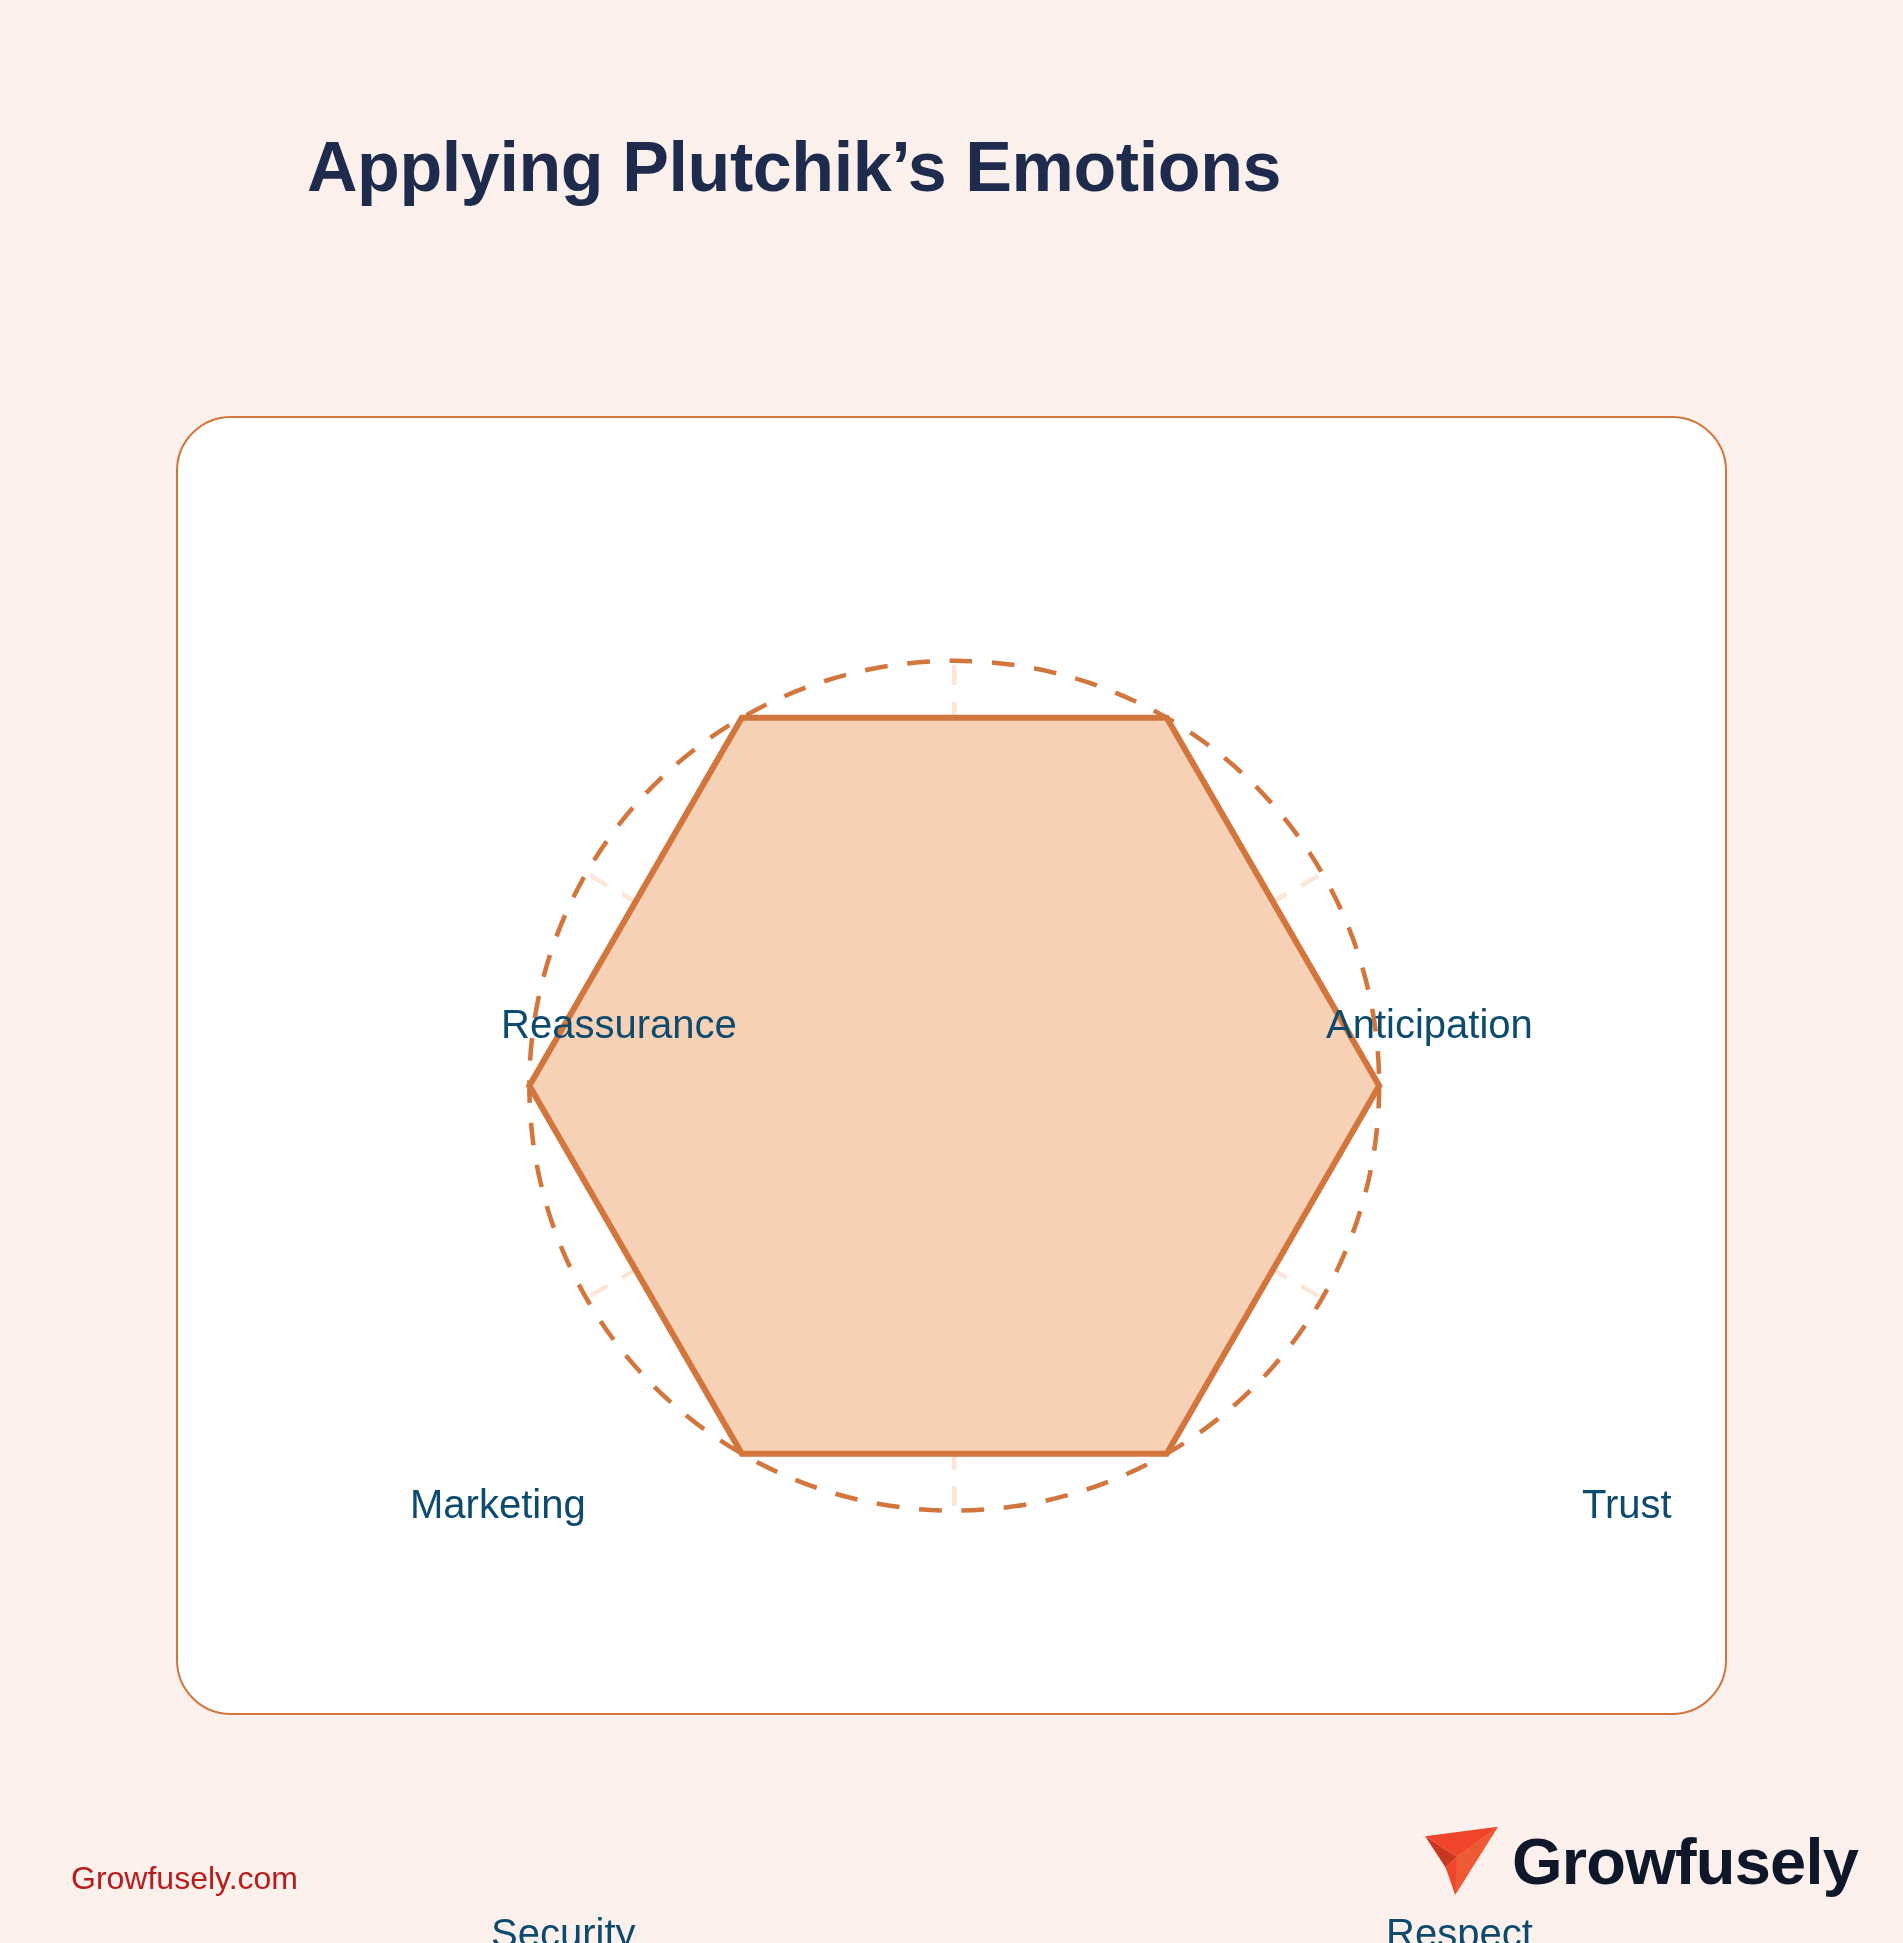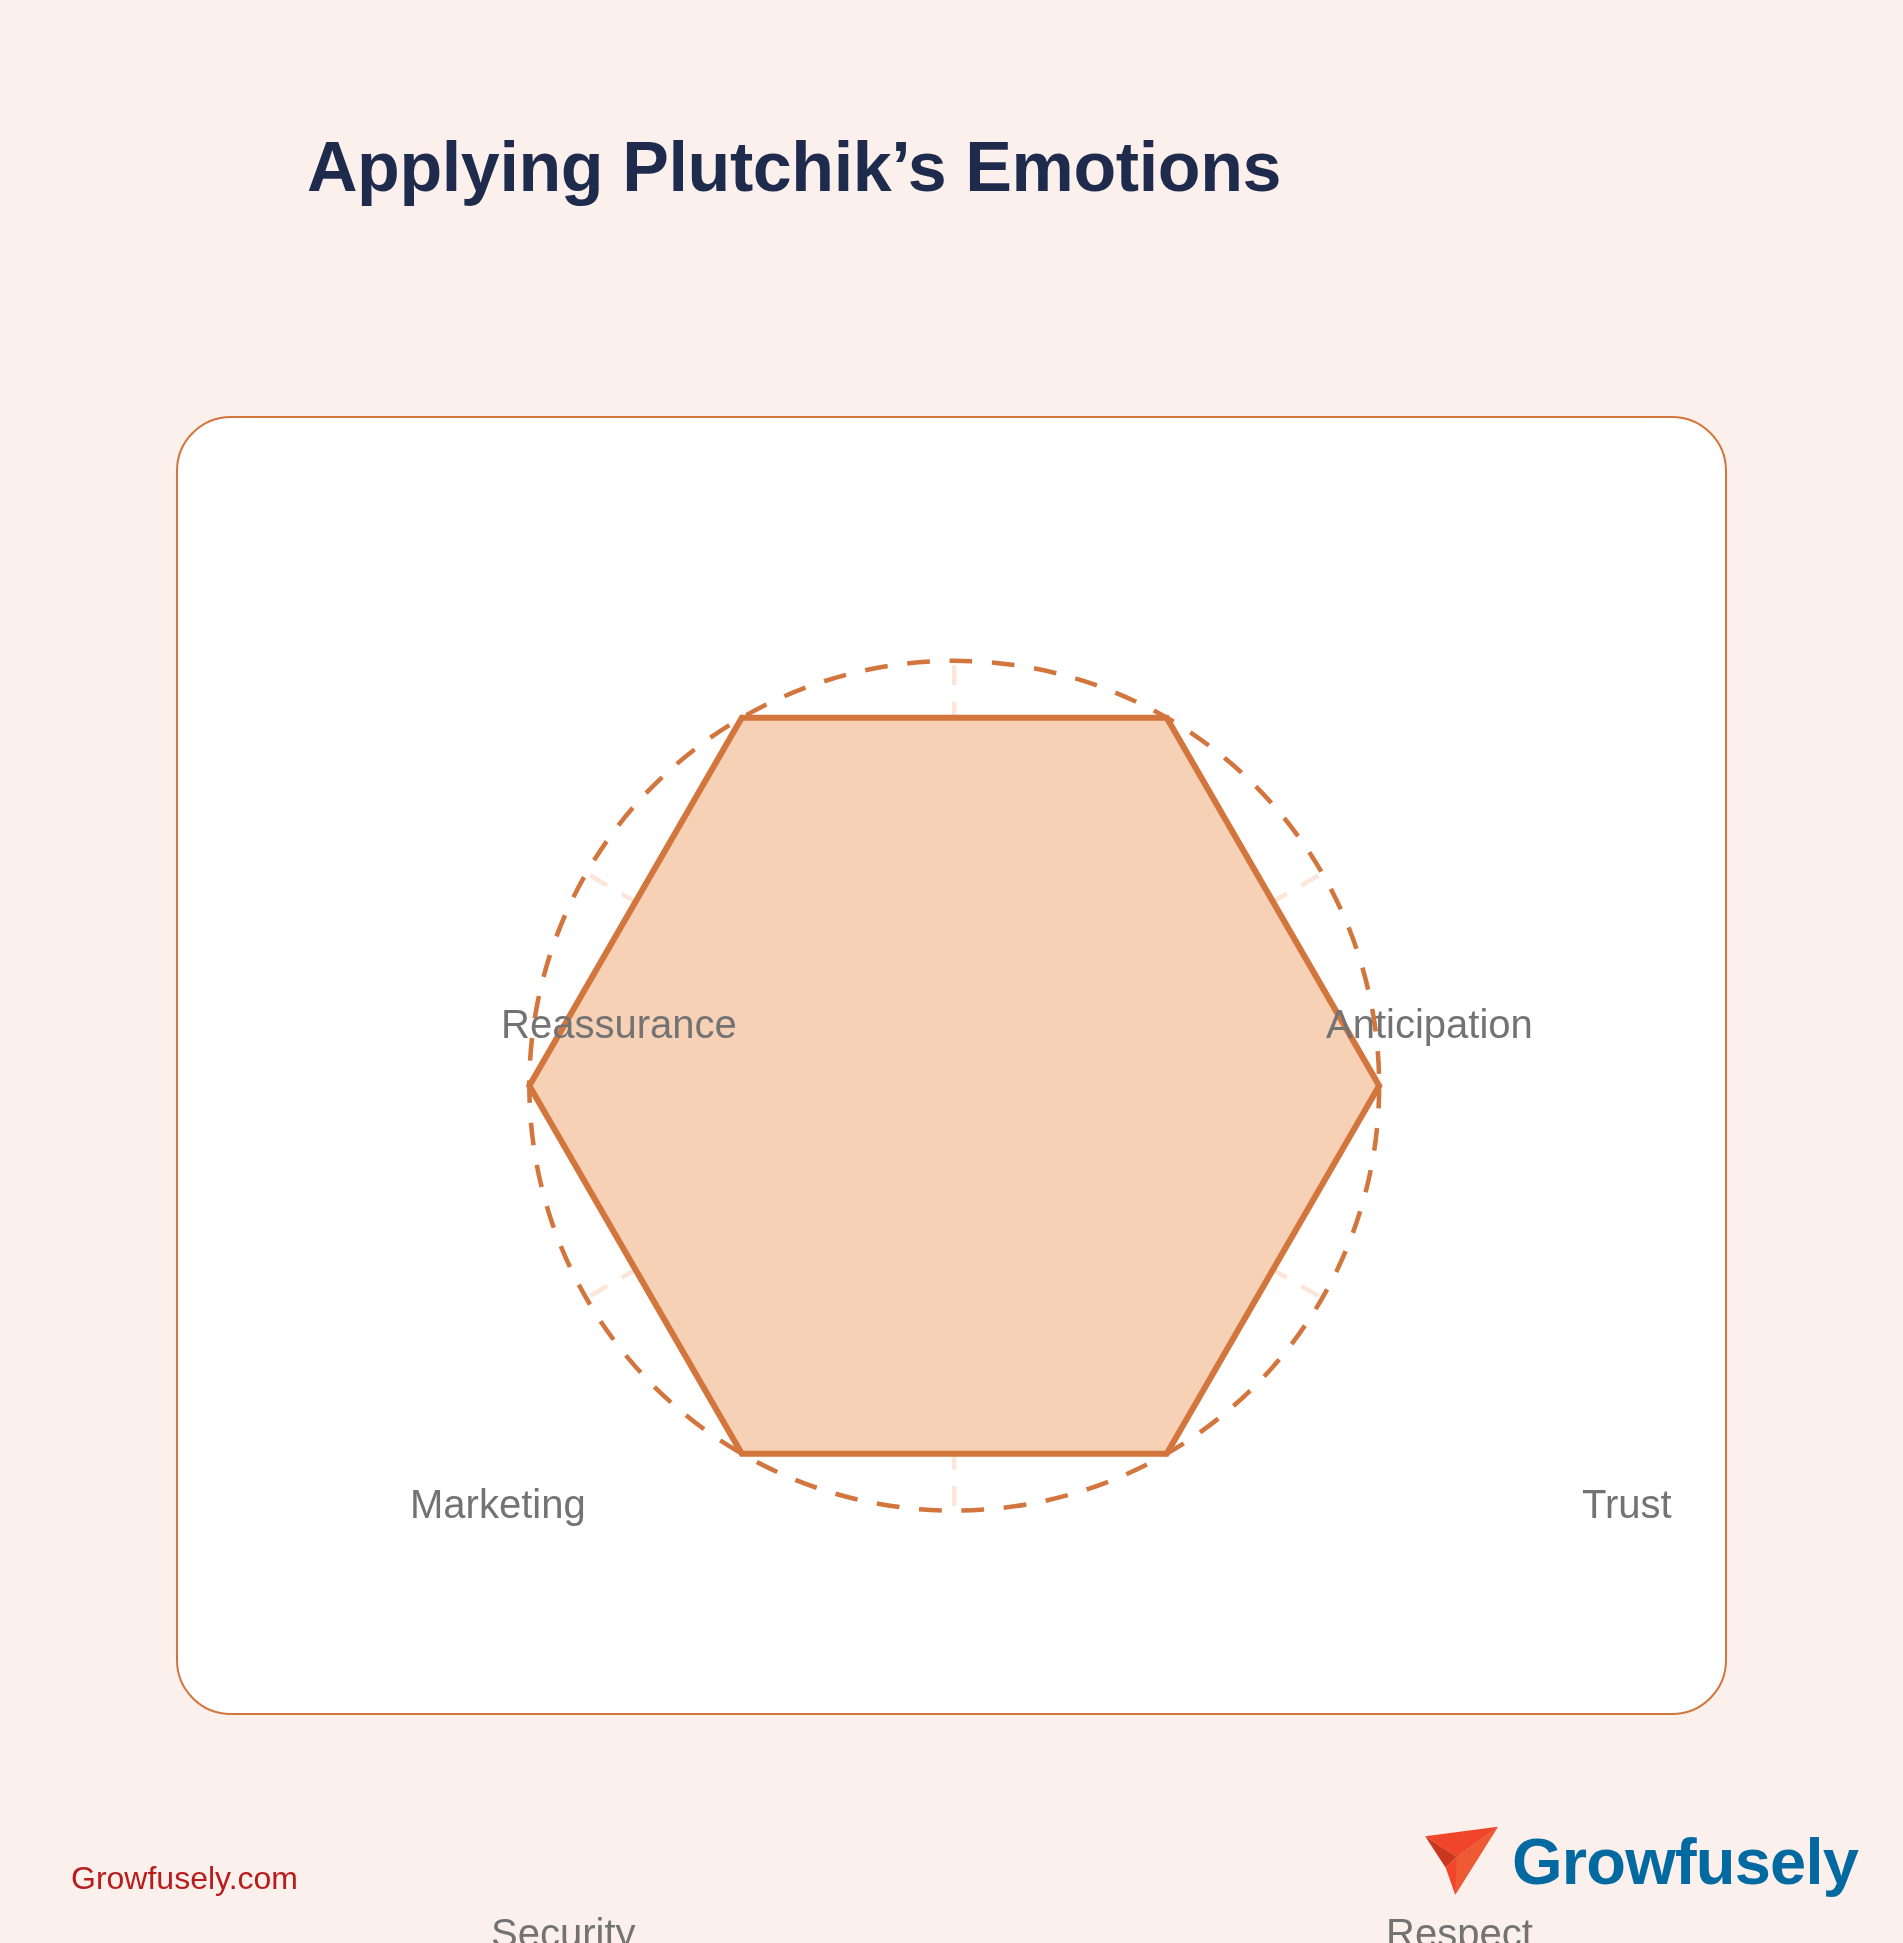--- a/index.html
+++ b/index.html
@@ -58,21 +58,21 @@
     position: absolute;
     left: 0;
     top: 0;
   }
 
   
   .axis-label {
     position: absolute;
     font-size: 40px;
     line-height: 46px;
-    color: #737373;
+    color: #0c4a6e;
     white-space: nowrap;
   }
   .lbl-reassurance { left: 323px; top: 583px; }
   .lbl-anticipation { left: 1148px; top: 583px; }
   .lbl-confidence  { left: 232px;  top: 1063px; }
   .lbl-trust       { left: 1404px; top: 1063px; }
   .lbl-security    { left: 313px;  top: 1492px; }
   .lbl-respect     { left: 1208px; top: 1492px; }
 
   
@@ -92,21 +92,21 @@
     gap: 10.6px;
   }
   .brand-icon {
     width: 79px;
     height: 79px;
     display: block;
   }
   .brand-name {
     font-size: 65px;
     font-weight: 700;
-    color: #0369a1;
+    color: #0f172a;
     letter-spacing: -0.8px;
     line-height: 79px;
   }
 </style>
 </head>
 <body>
 
 <div class="title-block">
   <span class="title-line">Applying Plutchik’s Emotions</span>
 </div>

